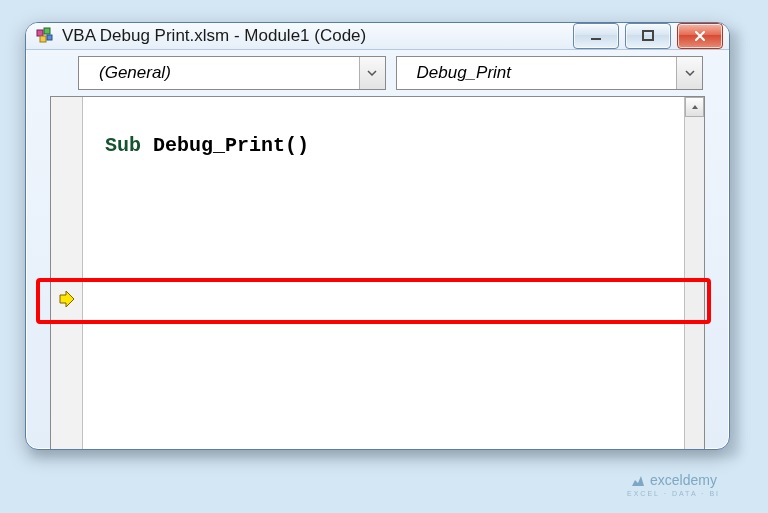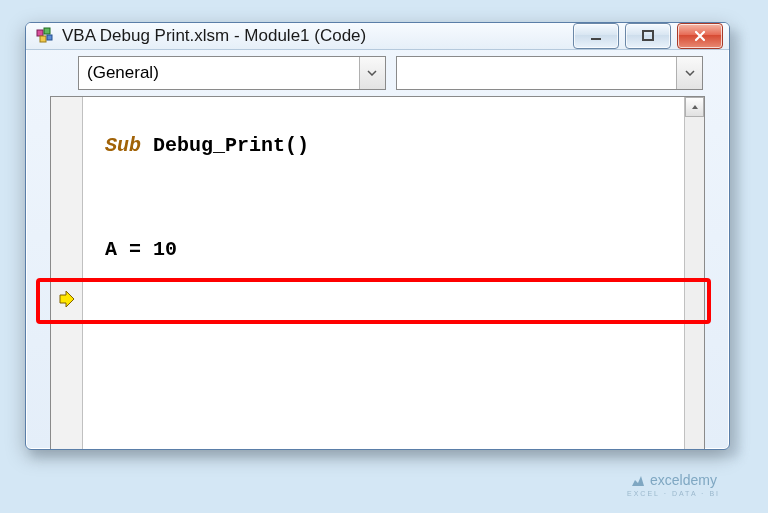--- a/index.html
+++ b/index.html
@@ -25,21 +25,21 @@
     filter: blur(4px);
   }
   .window {
     position: absolute;
     top: 22px;
     left: 25px;
     width: 705px;
     height: 428px;
     background: linear-gradient(to bottom, #f0f6fd 0%, #e4eef9 100%);
     border: 1px solid #5a7ea8;
-    border-radius: 6px;
+    border-radius: 13px;
     box-shadow: 0 6px 20px rgba(0,0,0,0.25), inset 0 0 0 1px #fff;
     display: flex;
     flex-direction: column;
     overflow: hidden;
   }
   .titlebar {
     display: flex;
     align-items: center;
     height: 38px;
     padding: 0 6px 0 10px;
@@ -80,24 +80,25 @@
     gap: 10px;
     padding: 6px 26px 6px 52px;
   }
   .dropdown {
     flex: 1;
     height: 34px;
     background: #fff;
     border: 1px solid #8a8a8a;
     display: flex;
     align-items: center;
-    padding: 0 8px;
+    padding: 0 20px;
     font-size: 17px;
     font-family: "Tahoma", sans-serif;
     position: relative;
+    font-style: italic;
   }
   .dropdown .dd-arrow {
     position: absolute;
     right: 0;
     top: 0;
     width: 26px;
     height: 100%;
     background: linear-gradient(to bottom, #f9f9f9, #e3e3e3);
     border-left: 1px solid #b0b0b0;
     display: flex;
@@ -135,21 +136,21 @@
     flex: 1;
     padding: 10px 12px 10px 22px;
     font-family: "Courier New", monospace;
     font-size: 20px;
     font-weight: bold;
     line-height: 1.3;
     white-space: pre;
     color: #000;
     position: relative;
   }
-  .kw { color: #a16207; font-style: italic; }
+  .kw { color: #14532d; }
   .line { position: relative; height: 26px; display: block; }
   .vscroll {
     position: absolute;
     right: 0;
     top: 0;
     bottom: 0;
     width: 20px;
     background: #efefef;
     border-left: 1px solid #c0c0c0;
     display: flex;
@@ -229,20 +230,21 @@
   <div class="dropdown-row">
     <div class="dropdown">
       <span>(General)</span>
       <div class="dd-arrow">
         <svg width="10" height="6" viewBox="0 0 10 6">
             <path d="M1 1 L5 5 L9 1" fill="none" stroke="#555" stroke-width="1.5"></path>
           </svg>
       </div>
     </div>
     <div class="dropdown">
+      <span>Debug_Print</span>
       <div class="dd-arrow">
         <svg width="10" height="6" viewBox="0 0 10 6">
             <path d="M1 1 L5 5 L9 1" fill="none" stroke="#555" stroke-width="1.5"></path>
           </svg>
       </div>
     </div>
   </div>
 
   <div class="code-frame">
     <div class="code-body">
@@ -250,21 +252,20 @@
         <div class="breakpoint-indicator" style="top:193px;">
           <svg viewBox="0 0 18 18">
             <path d="M2 5 L8 5 L8 1 L16 9 L8 17 L8 13 L2 13 Z" fill="#ffe600" stroke="#806000" stroke-width="1"></path>
           </svg>
         </div>
       </div>
 
       <div class="code-text">
 <span class="line"><span class="kw">Sub</span><span> Debug_Print()</span></span>
 <span class="line"></span>
-<span class="line"><span>A = 10</span></span>
 <span class="line"></span>
 <span class="line"></span>
 <span class="line"></span>
 
 
 
       </div>
 
       <div class="vscroll">
         <div class="arrow-btn">

